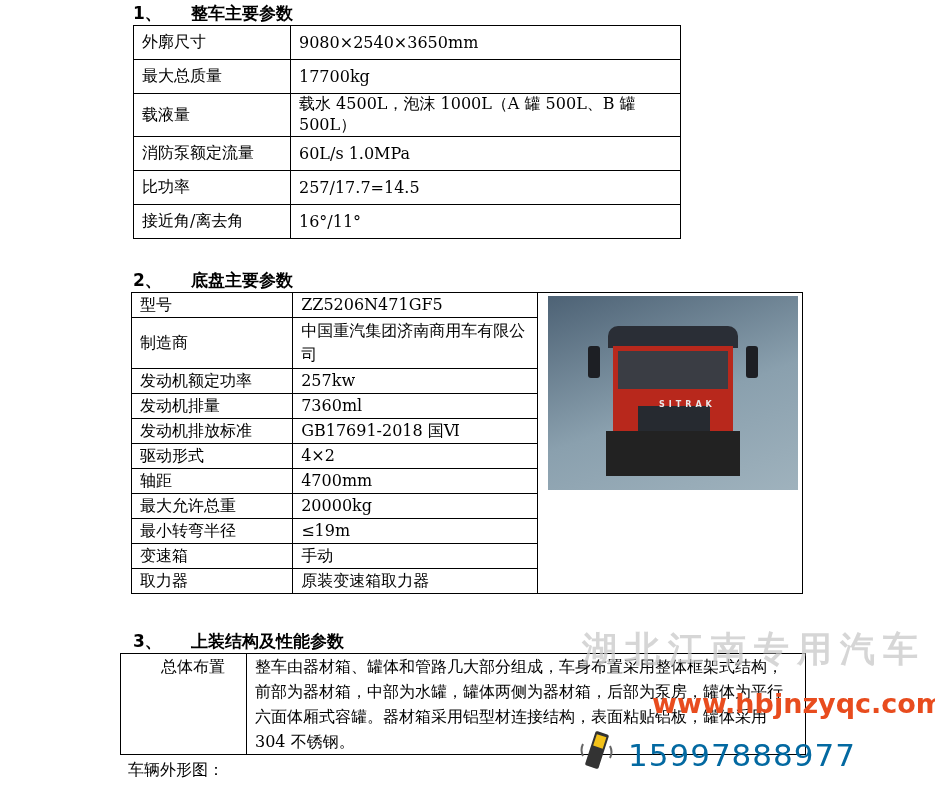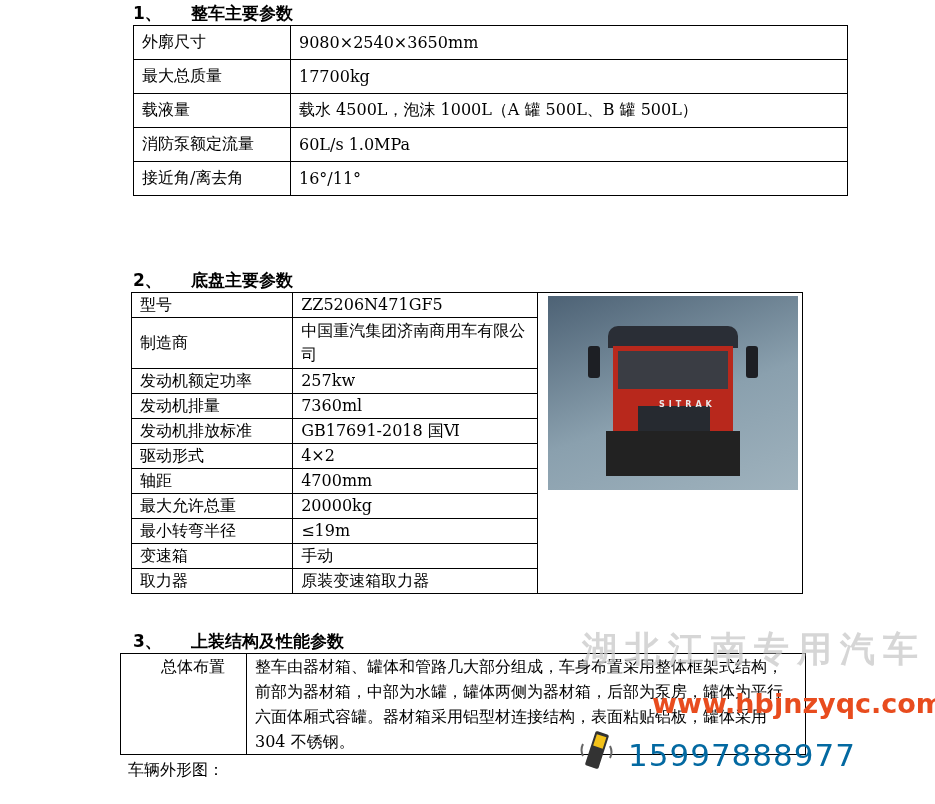--- a/index.html
+++ b/index.html
@@ -3,21 +3,21 @@
 <meta charset="utf-8">
 <style>
   html, body { margin: 0; padding: 0; background: #ffffff; }
   body { width: 935px; height: 804px; position: relative; overflow: hidden;
          font-family: "DejaVu Serif", "Liberation Serif", serif; color: #000; }
   .heading { position: absolute; font-family: "DejaVu Sans", "Liberation Sans", sans-serif;
              font-weight: bold; font-size: 17px; line-height: 20px; }
   .heading .num { display: inline-block; width: 58px; }
   table { position: absolute; border-collapse: collapse; }
   td { border: 1.5px solid #000; font-size: 16px; padding: 0 8px; vertical-align: middle; }
-  #t1 { left: 133px; top: 25px; width: 715px; }
+  #t1 { left: 133px; top: 25px; width: 548px; }
   #t1 td { height: 33px; }
   #t1 td.k { width: 140px; }
   #t2 { left: 131px; top: 292px; width: 672px; }
   #t2 td { height: 24px; line-height: 24px; }
   #t2 td.k { width: 142px; }
   #t2 td.v { width: 225px; }
   #t2 td.img { width: 248px; padding: 0; vertical-align: top; }
   #t3 { left: 120px; top: 653px; width: 686px; }
   #t3 td { vertical-align: top; line-height: 25px; }
   #t3 td.k { width: 77px; height: 98px; padding-left: 40px; }
@@ -58,20 +58,24 @@
         <td class="k">最大总质量</td>
         <td>17700kg</td>
       </tr>
   <tr>
         <td class="k">载液量</td>
         <td>载水 4500L，泡沫 1000L（A 罐 500L、B 罐 500L）</td>
       </tr>
   <tr>
         <td class="k">消防泵额定流量</td>
         <td>60L/s  1.0MPa</td>
+      </tr>
+  <tr>
+        <td class="k">比功率</td>
+        <td>257/17.7=14.5</td>
       </tr>
   <tr>
         <td class="k">接近角/离去角</td>
         <td>16°/11°</td>
       </tr>
 </tbody>
   </table>
 
 <div class="heading" style="left:133px; top:270px;">
   <span class="num">2、</span><span>底盘主要参数</span>

